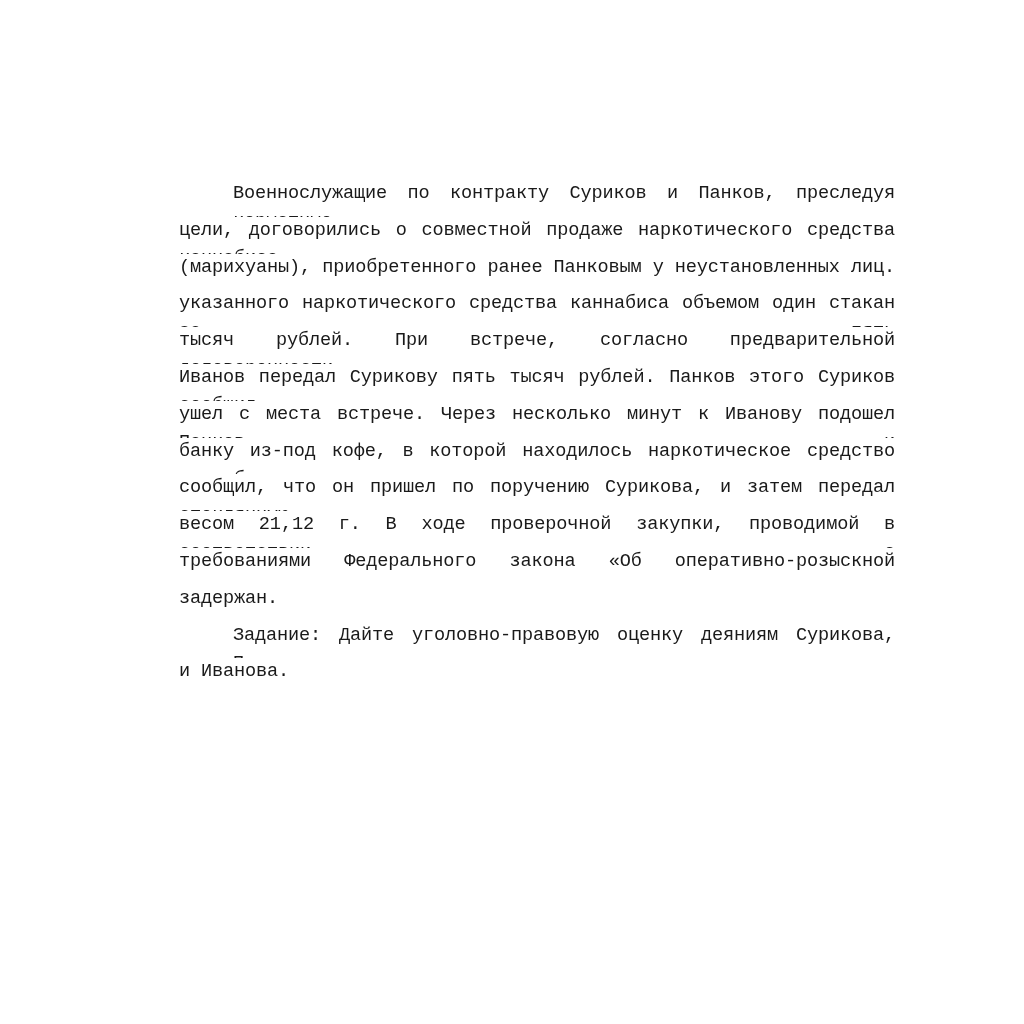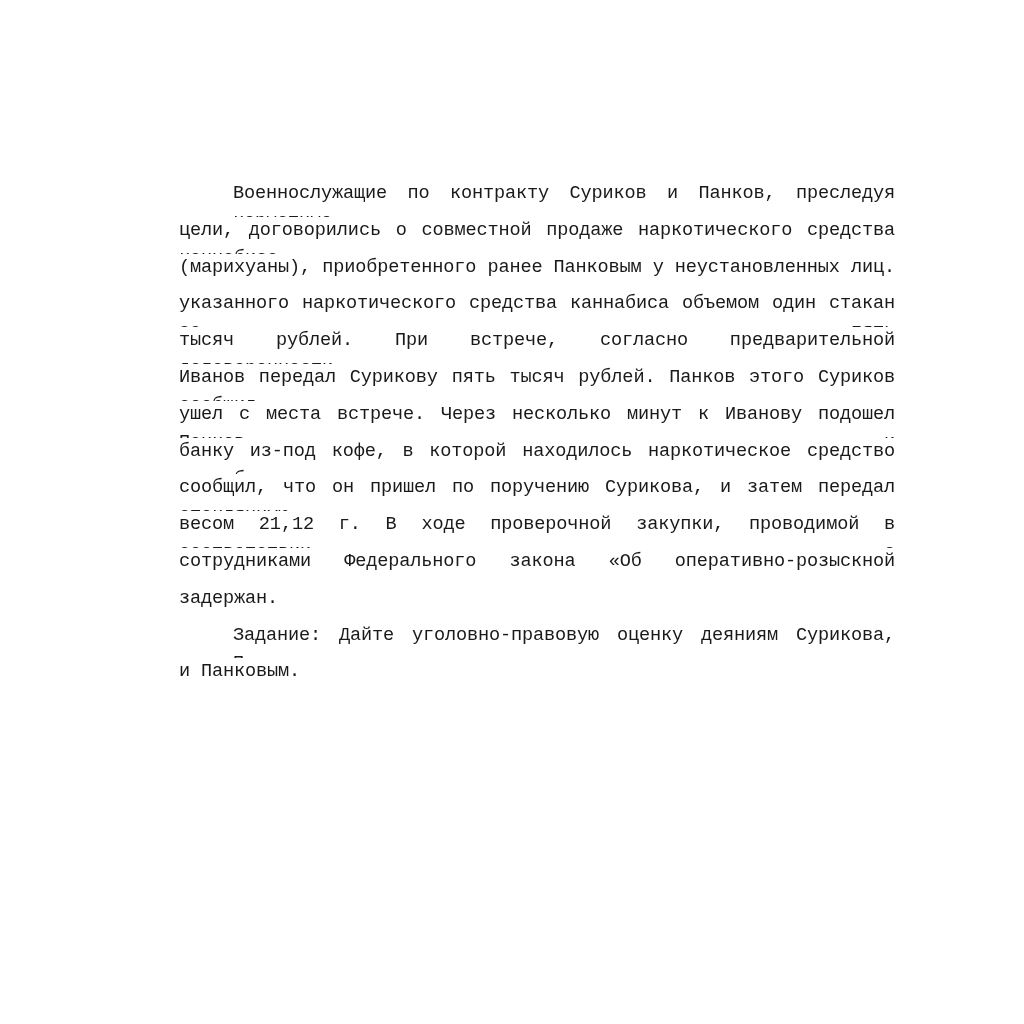--- a/index.html
+++ b/index.html
@@ -60,23 +60,23 @@
       <span class="line indent">Военнослужащие по контракту Суриков и Панков, преследуя корыстные</span>
       <span class="line">цели, договорились о совместной продаже наркотического средства каннабиса</span>
       <span class="line">(марихуаны), приобретенного ранее Панковым у неустановленных лиц.</span>
       <span class="line">указанного наркотического средства каннабиса объемом один стакан за пять</span>
       <span class="line">тысяч рублей. При встрече, согласно предварительной договоренности,</span>
       <span class="line">Иванов передал Сурикову пять тысяч рублей. Панков этого Суриков сообщил</span>
       <span class="line">ушел с места встрече. Через несколько минут к Иванову подошел Панков и</span>
       <span class="line">банку из-под кофе, в которой находилось наркотическое средство каннабис</span>
       <span class="line">сообщил, что он пришел по поручению Сурикова, и затем передал стеклянную</span>
       <span class="line">весом 21,12 г. В ходе проверочной закупки, проводимой в соответствии с</span>
-      <span class="line">сотрудниками Федерального закона «Об оперативно-розыскной</span>
+      <span class="line">требованиями Федерального закона «Об оперативно-розыскной</span>
       <span class="line last">задержан.</span>
     </div>
 
     <div>
       <span class="line indent">Задание: Дайте уголовно-правовую оценку деяниям Сурикова, Панкова</span>
-      <span class="line last">и Панковым.</span>
+      <span class="line last">и Иванова.</span>
     </div>
 
   </div>
 </div>
 
 </body></html>

